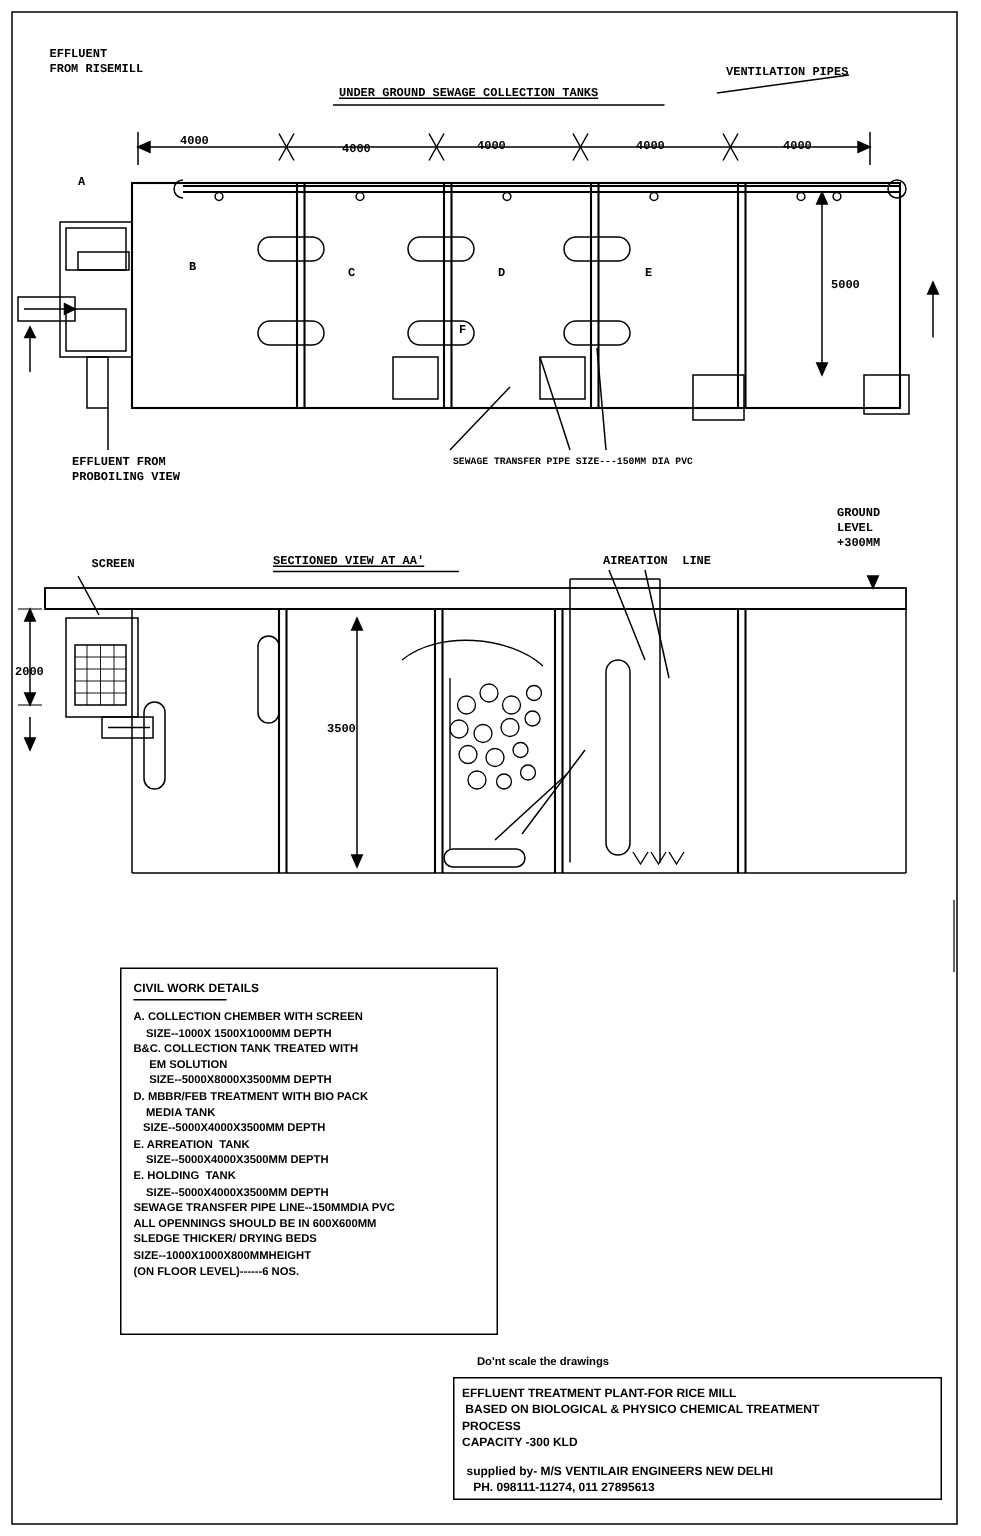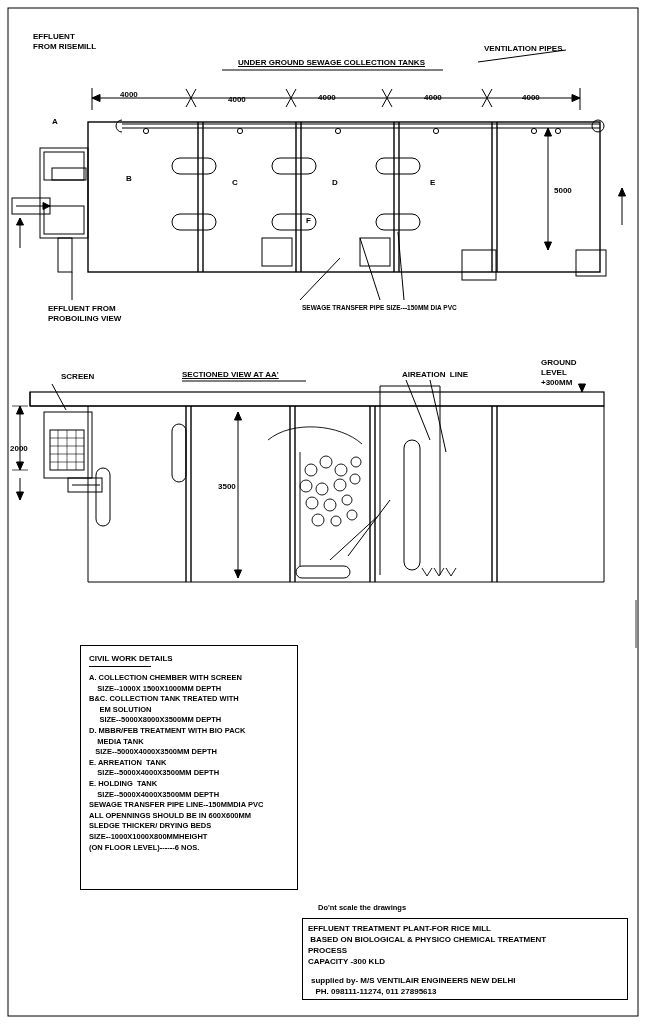--- a/index.html
+++ b/index.html
@@ -1,22 +1,22 @@
 <!DOCTYPE html>
 <html><head>
 <meta charset="utf-8">
 <style>
   html,body{margin:0;padding:0;background:#fff;}
   body{width:654px;height:1024px;font-family:"Liberation Sans",sans-serif;color:#000;}
   #sheet{position:relative;width:654px;height:1024px;overflow:hidden;}
-  .lbl{position:absolute;font-size:8px;line-height:10px;font-weight:bold;white-space:pre;}
+  .lbl{position:absolute;font-size:8px;line-height:10px;font-weight:bold;white-space:pre;font-family:Liberation Mono, monospace;}
   .lbl.tiny{font-size:6.5px;}
   .ul{text-decoration:underline;}
   svg{position:absolute;left:0;top:0;}
-  .civil{position:absolute;left:80px;top:645px;width:218px;height:245px;border:1px solid #000;box-sizing:border-box;}
+  .civil{position:absolute;left:80px;top:645px;width:252px;height:245px;border:1px solid #000;box-sizing:border-box;}
   .civil .ttl{position:absolute;left:8px;top:8px;font-size:8px;font-weight:bold;}
   .civil .ttlline{position:absolute;left:8px;top:20px;width:62px;border-bottom:1px solid #000;}
   .civil .body{position:absolute;left:8px;top:27px;font-size:7.5px;line-height:10.6px;font-weight:bold;white-space:pre;}
   .titleblock{position:absolute;left:302px;top:918px;width:326px;height:82px;border:1px solid #000;box-sizing:border-box;}
   .titleblock .t1{position:absolute;left:5px;top:4px;font-size:8px;font-weight:bold;line-height:11px;white-space:pre;}
   .titleblock .t2{position:absolute;left:8px;top:56px;font-size:8px;font-weight:bold;line-height:11px;white-space:pre;}
   .dontscale{position:absolute;left:318px;top:903px;font-size:7.5px;font-weight:bold;}
 </style>
 </head>
 <body>
@@ -195,21 +195,21 @@
       <line x1="636" y1="600" x2="636" y2="648" stroke-width="0.8"></line>
 
       <line x1="182" y1="381" x2="306" y2="381"></line>
 
       <line x1="52" y1="384" x2="66" y2="410"></line>
     </g>
   </svg>
 
   <div class="lbl" style="left:33px;top:32px;">EFFLUENT
 FROM RISEMILL</div>
-  <div class="lbl ul" style="left:238px;top:58px;text-align:center;">UNDER GROUND SEWAGE COLLECTION TANKS</div>
+  <div class="lbl ul" style="left:226px;top:58px;text-align:center;">UNDER GROUND SEWAGE COLLECTION TANKS</div>
   <div class="lbl" style="left:484px;top:44px;">VENTILATION PIPES</div>
 
   <div class="lbl" style="left:120px;top:90px;">4000</div>
   <div class="lbl" style="left:228px;top:95px;">4000</div>
   <div class="lbl" style="left:318px;top:93px;">4000</div>
   <div class="lbl" style="left:424px;top:93px;">4000</div>
   <div class="lbl" style="left:522px;top:93px;">4000</div>
   <div class="lbl" style="left:542px;top:186px;padding-left:12px;">5000</div>
 
   <div class="lbl" style="left:52px;top:117px;">A</div>
@@ -219,21 +219,21 @@
   <div class="lbl" style="left:430px;top:178px;">E</div>
   <div class="lbl" style="left:306px;top:216px;">F</div>
 
   <div class="lbl" style="left:48px;top:304px;">EFFLUENT FROM
 PROBOILING VIEW</div>
   <div class="lbl tiny" style="left:302px;top:303px;">SEWAGE TRANSFER PIPE SIZE---150MM DIA PVC</div>
 
   <div class="lbl" style="left:33px;top:372px;padding-left:28px;">SCREEN</div>
   <div class="lbl ul" style="left:182px;top:370px;">SECTIONED VIEW AT AA'</div>
   <div class="lbl" style="left:402px;top:370px;">AIREATION  LINE</div>
-  <div class="lbl" style="left:541px;top:338px;margin-top:20px;">GROUND
+  <div class="lbl" style="left:558px;top:338px;">GROUND
 LEVEL
 +300MM</div>
   <div class="lbl" style="left:10px;top:444px;">2000</div>
   <div class="lbl" style="left:218px;top:482px;">3500</div>
 
   <div class="civil">
     <div class="ttl">CIVIL WORK DETAILS</div>
     <div class="ttlline"></div>
     <div class="body">A. COLLECTION CHEMBER WITH SCREEN
     SIZE--1000X 1500X1000MM DEPTH

